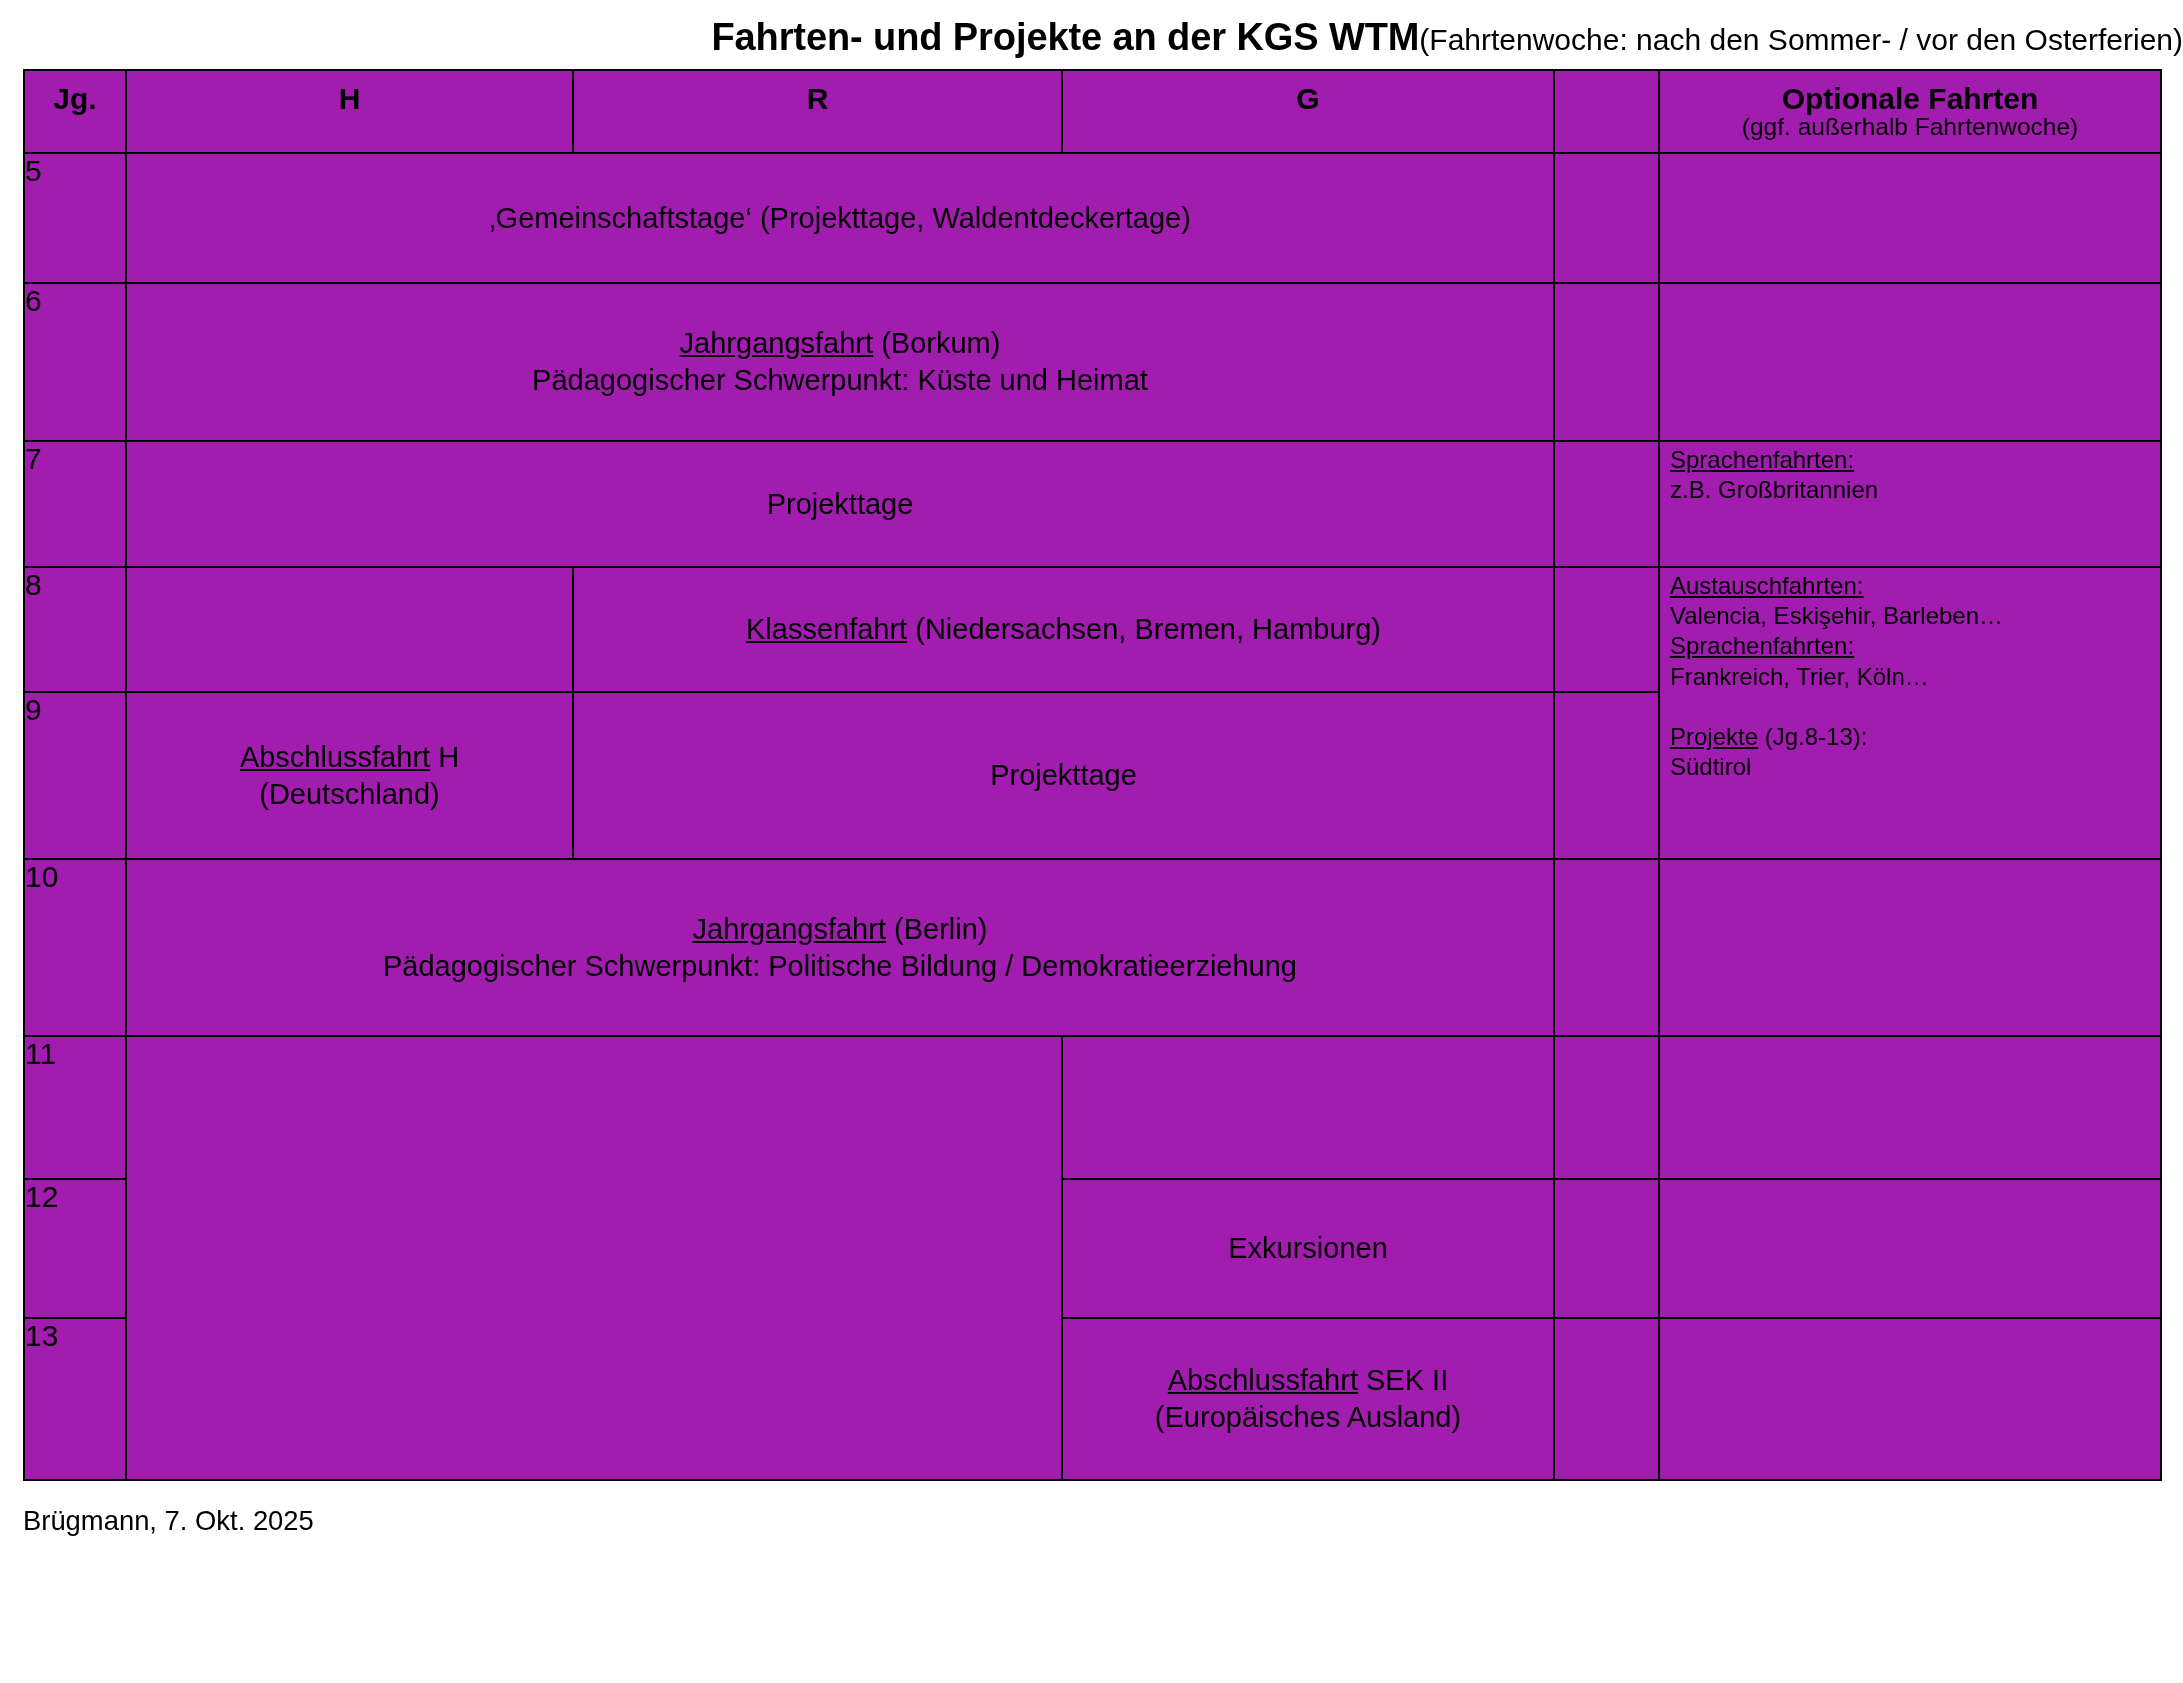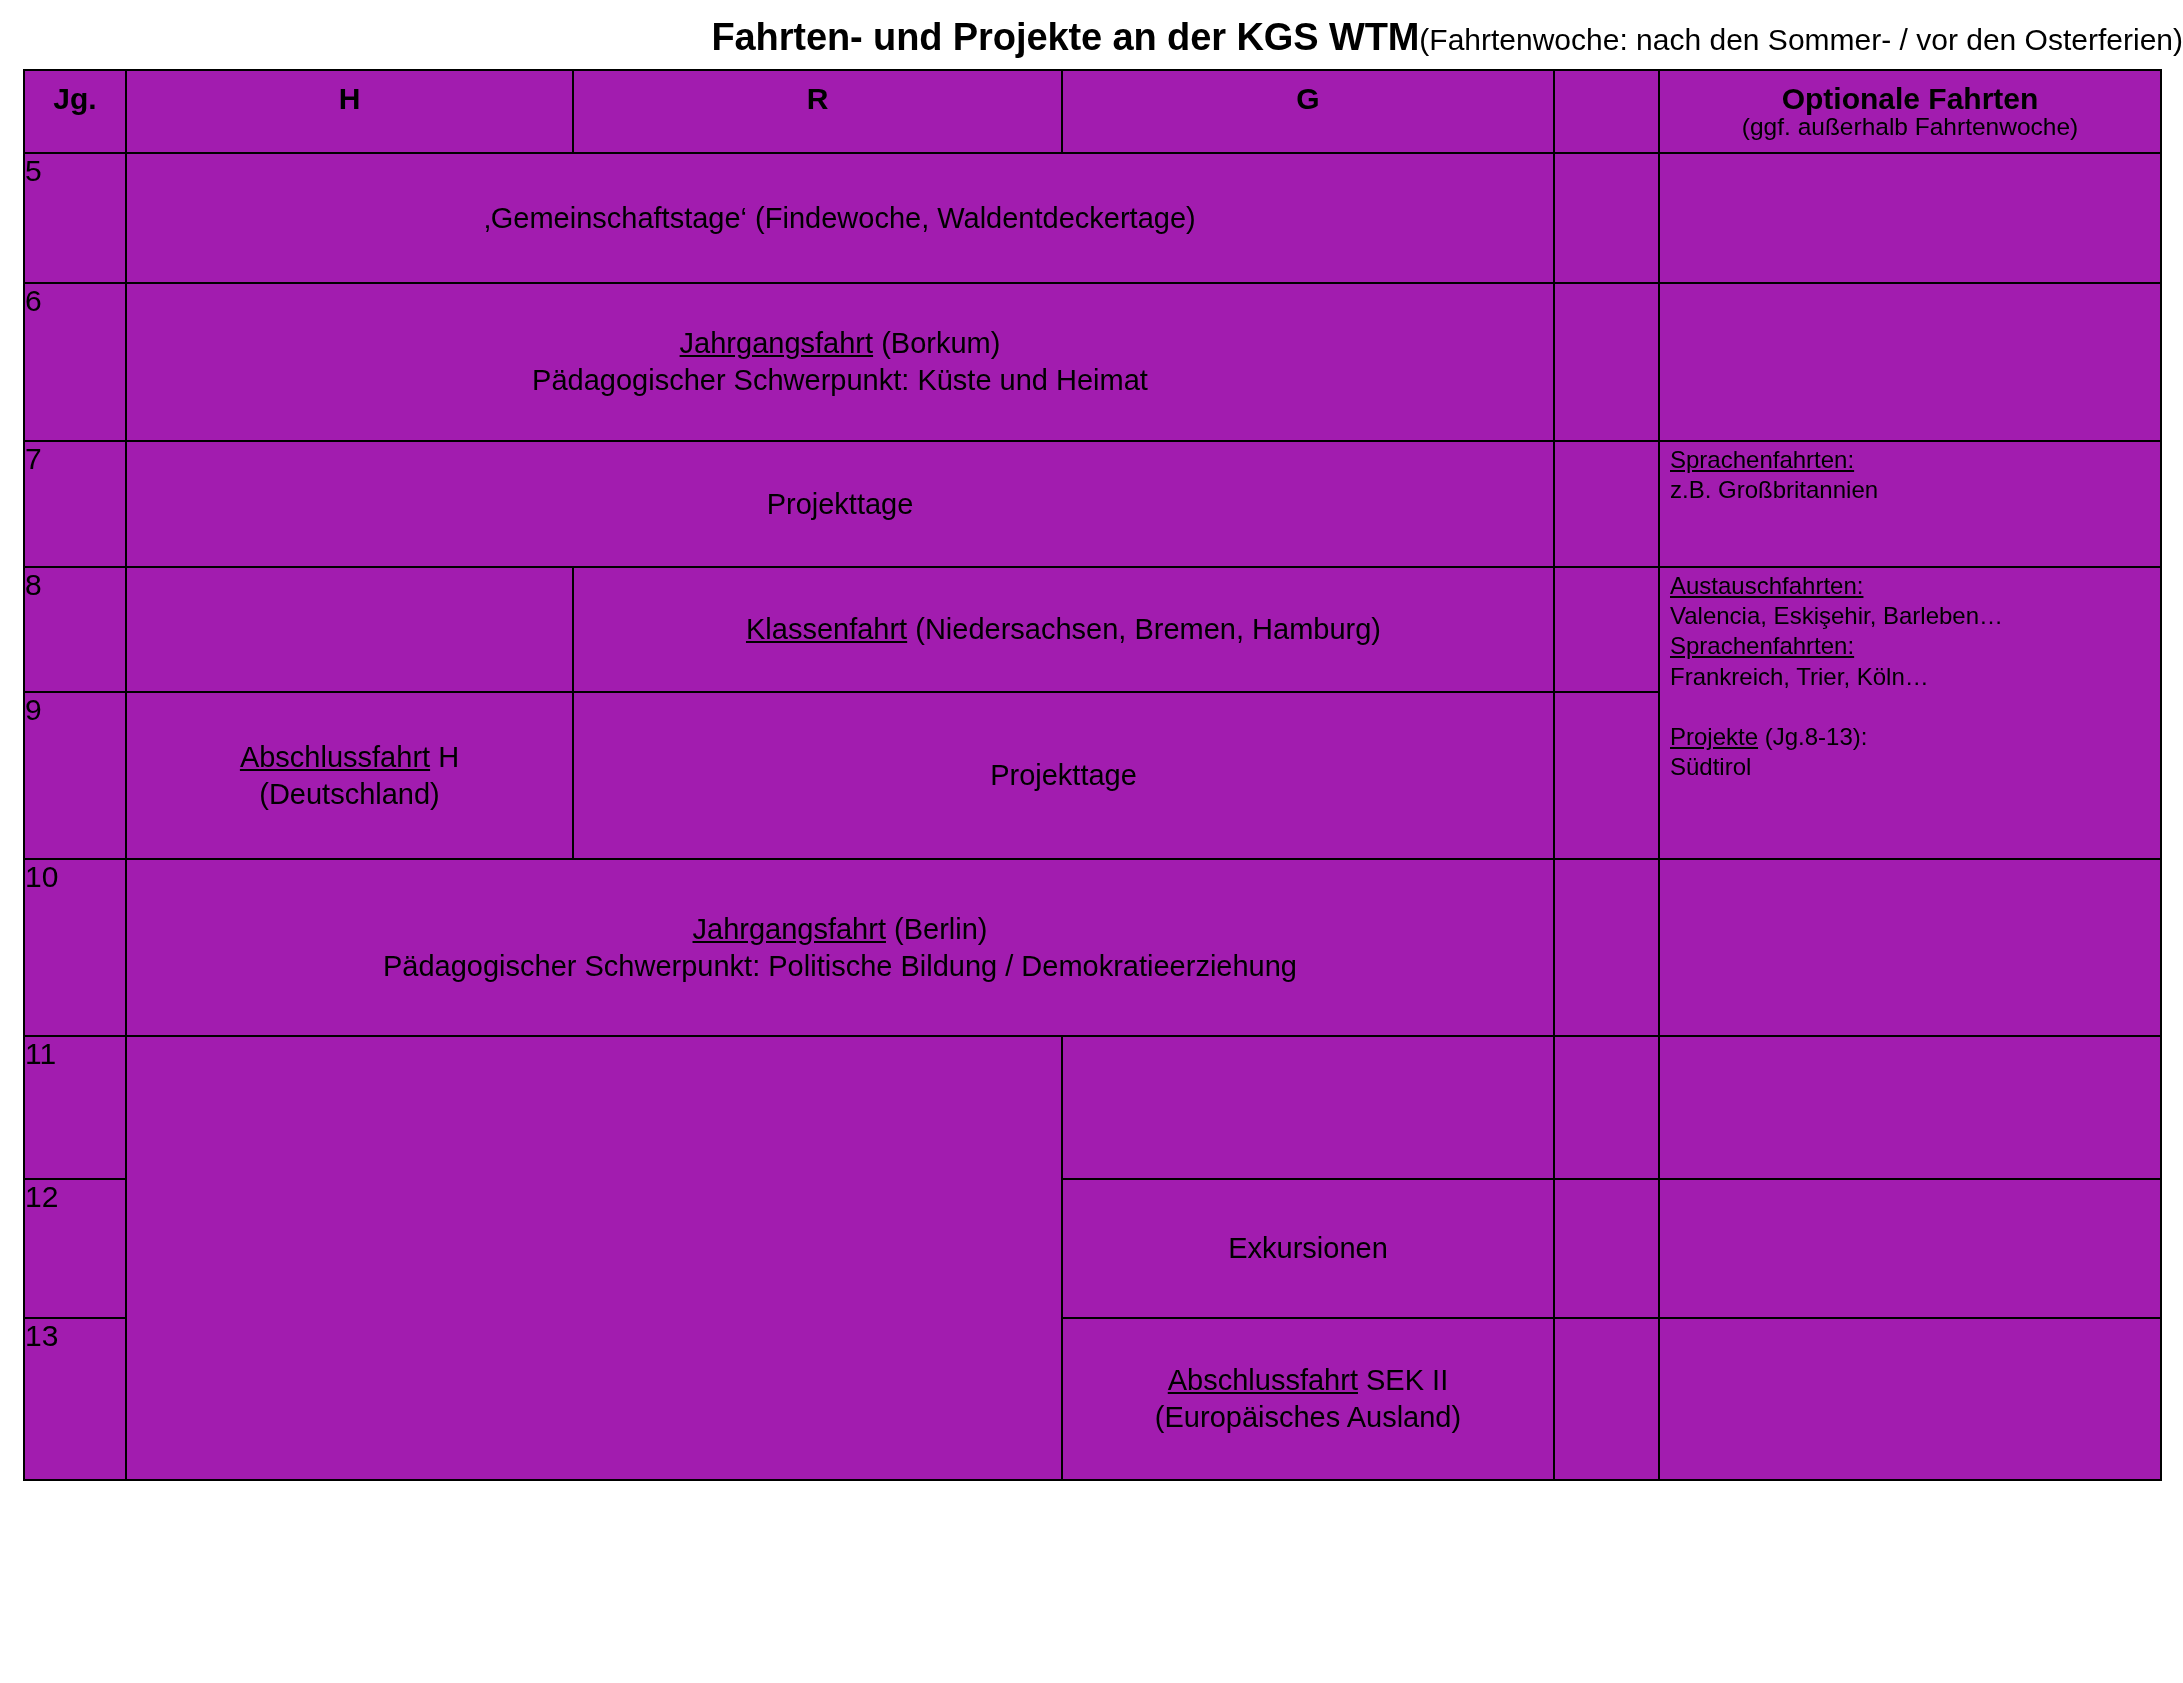--- a/index.html
+++ b/index.html
@@ -180,21 +180,21 @@
         <span class="hdr-sub">(ggf. außerhalb Fahrtenwoche)</span>
       </th>
     </tr>
   </thead>
   <tbody id="table-body">
       <tr class="r5">
         <td class="jg">5</td>
         <td class="white" colspan="3">
           <div class="cell-center">
             <div style="width: 100%;">
-              <span class="line"><span class="t-big b">‚Gemeinschaftstage‘</span><span class="t-big n"> (Findewoche, Waldentdeckertage)</span></span>
+              <span class="line"><span class="t-big b">‚Gemeinschaftstage‘</span><span class="t-big n"> (Projekttage, Waldentdeckertage)</span></span>
             </div>
           </div>
         </td>
         <td class="white">&nbsp;</td>
         <td class="white">
           <div class="opt-block"></div>
         </td>
       </tr>
       <tr class="r6">
         <td class="jg">6</td>
@@ -332,14 +332,15 @@
         </td>
         <td class="white">&nbsp;</td>
         <td class="white">
           <div class="opt-block"></div>
         </td>
       </tr>
     </tbody>
 </table>
 
 <div id="footer">
+  <div>Brügmann, 7. Okt. 2025</div>
 </div>
 
 
 </body></html>

